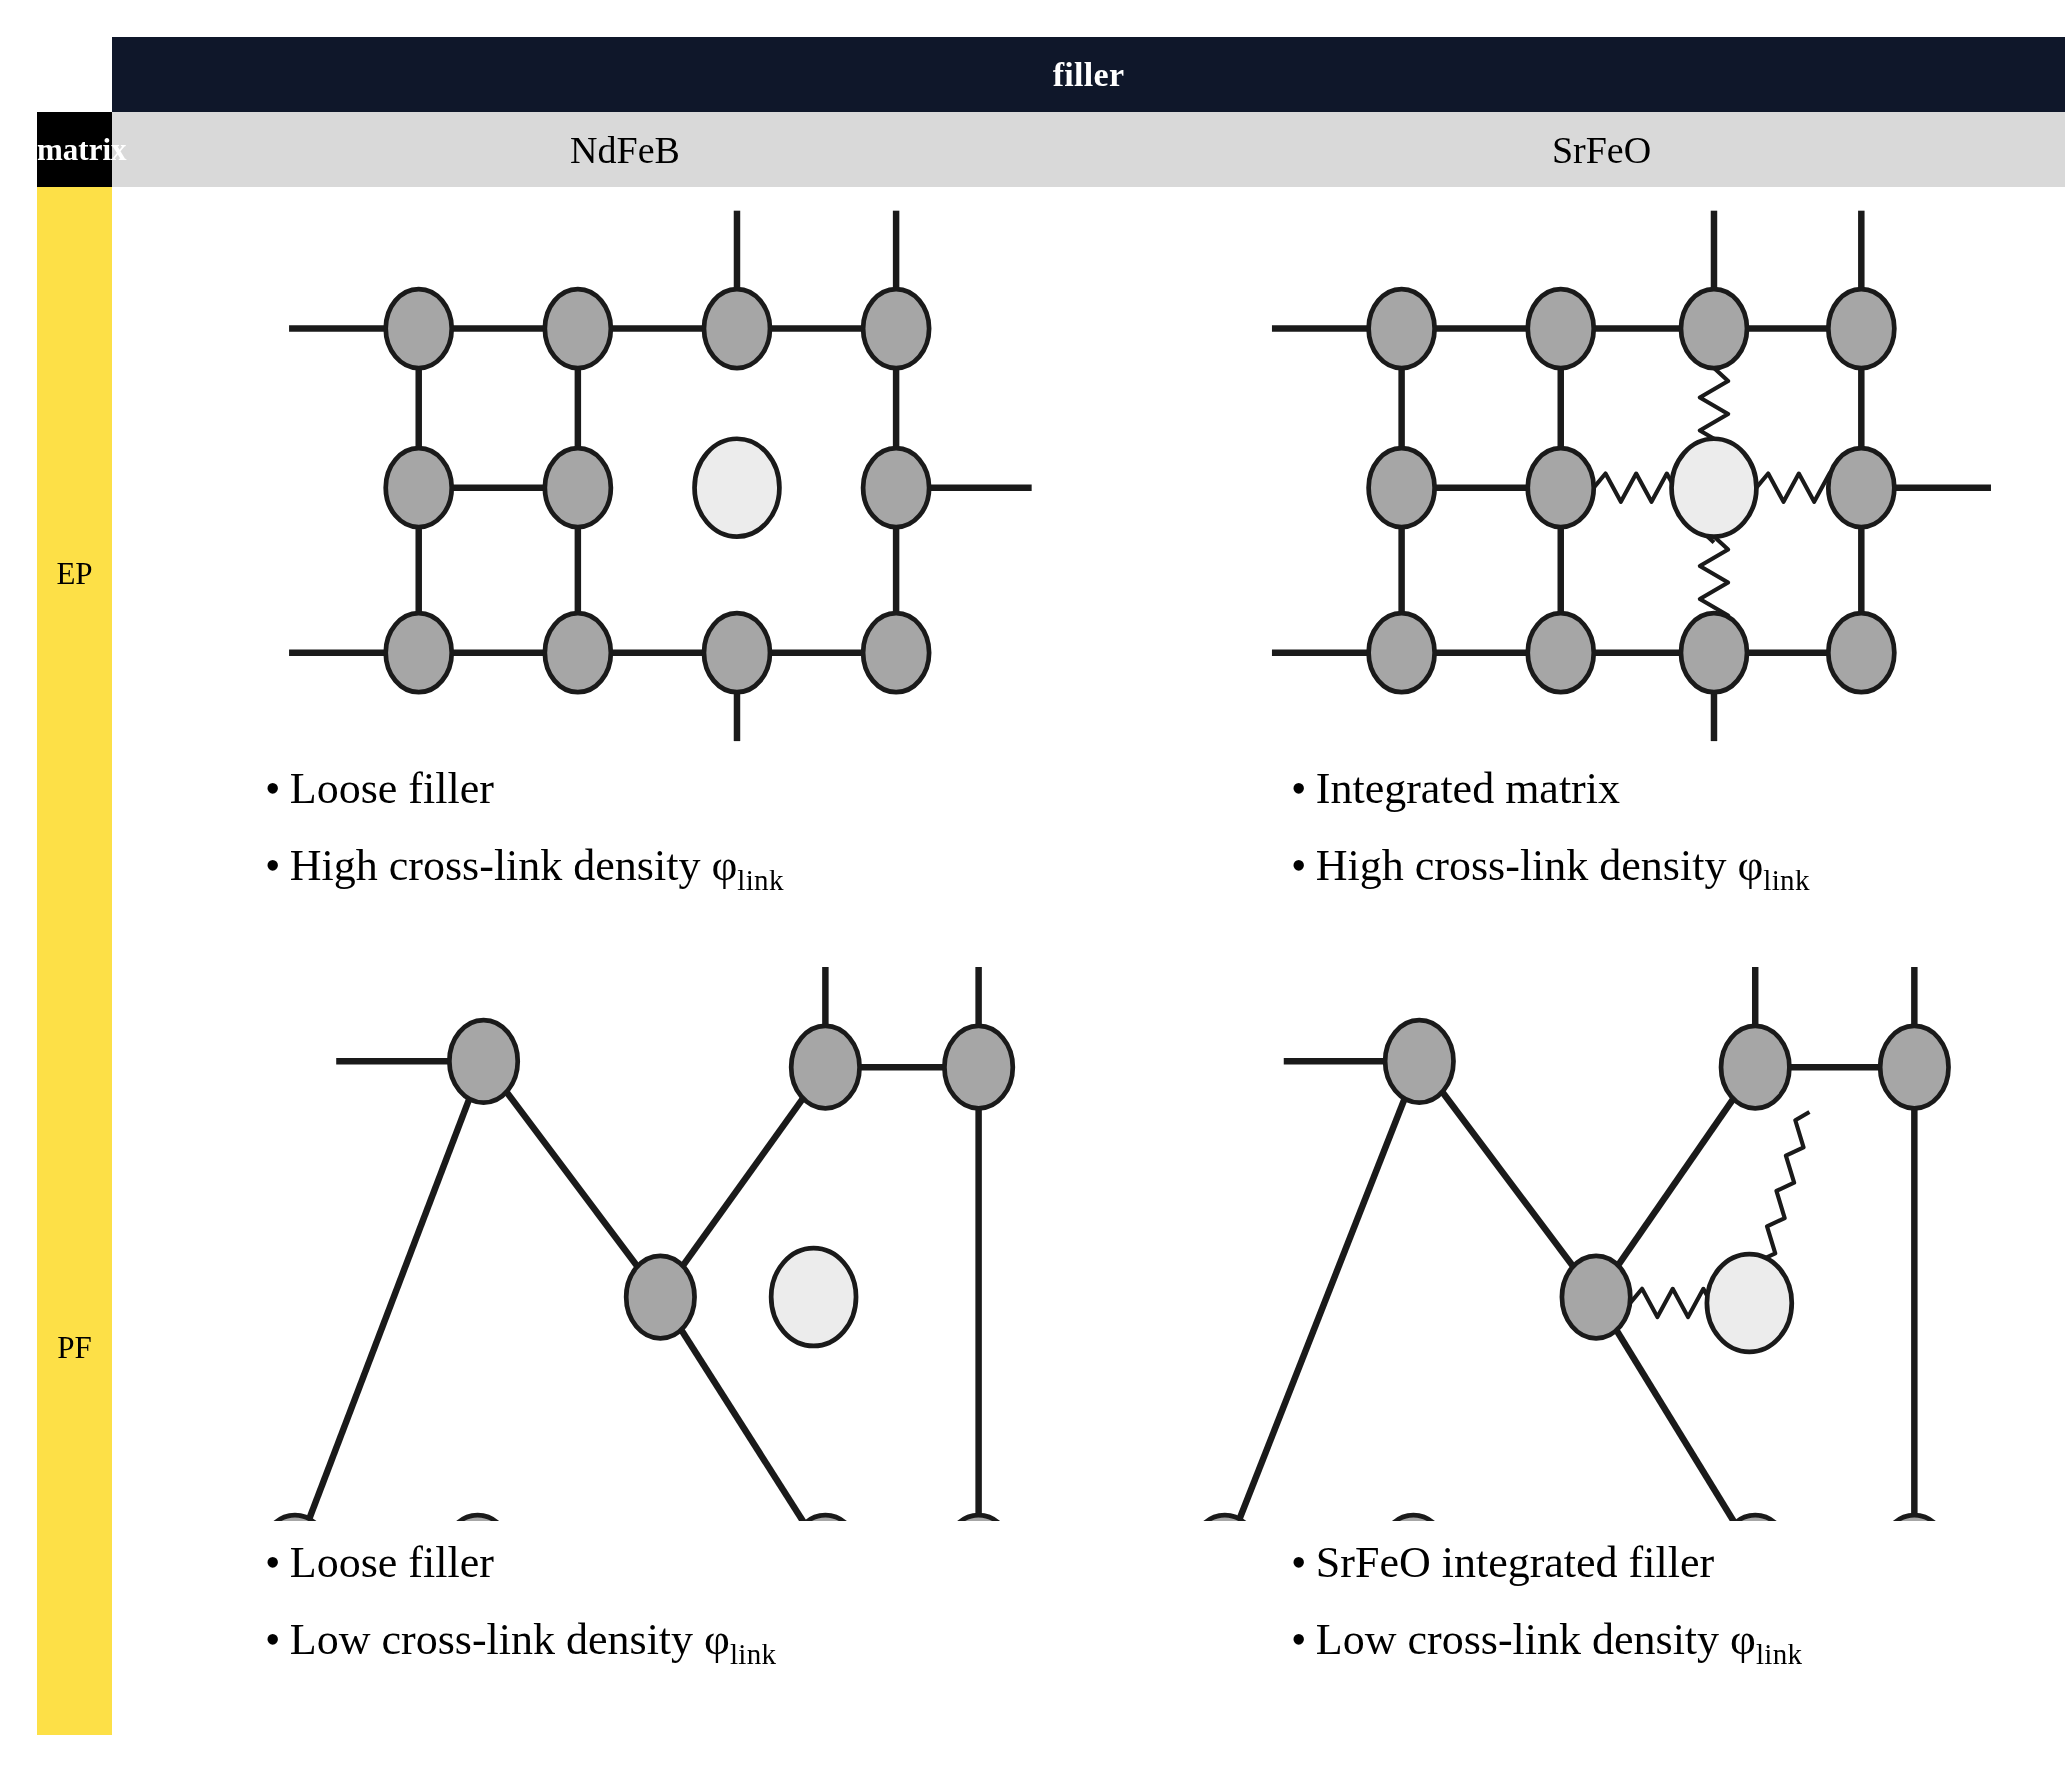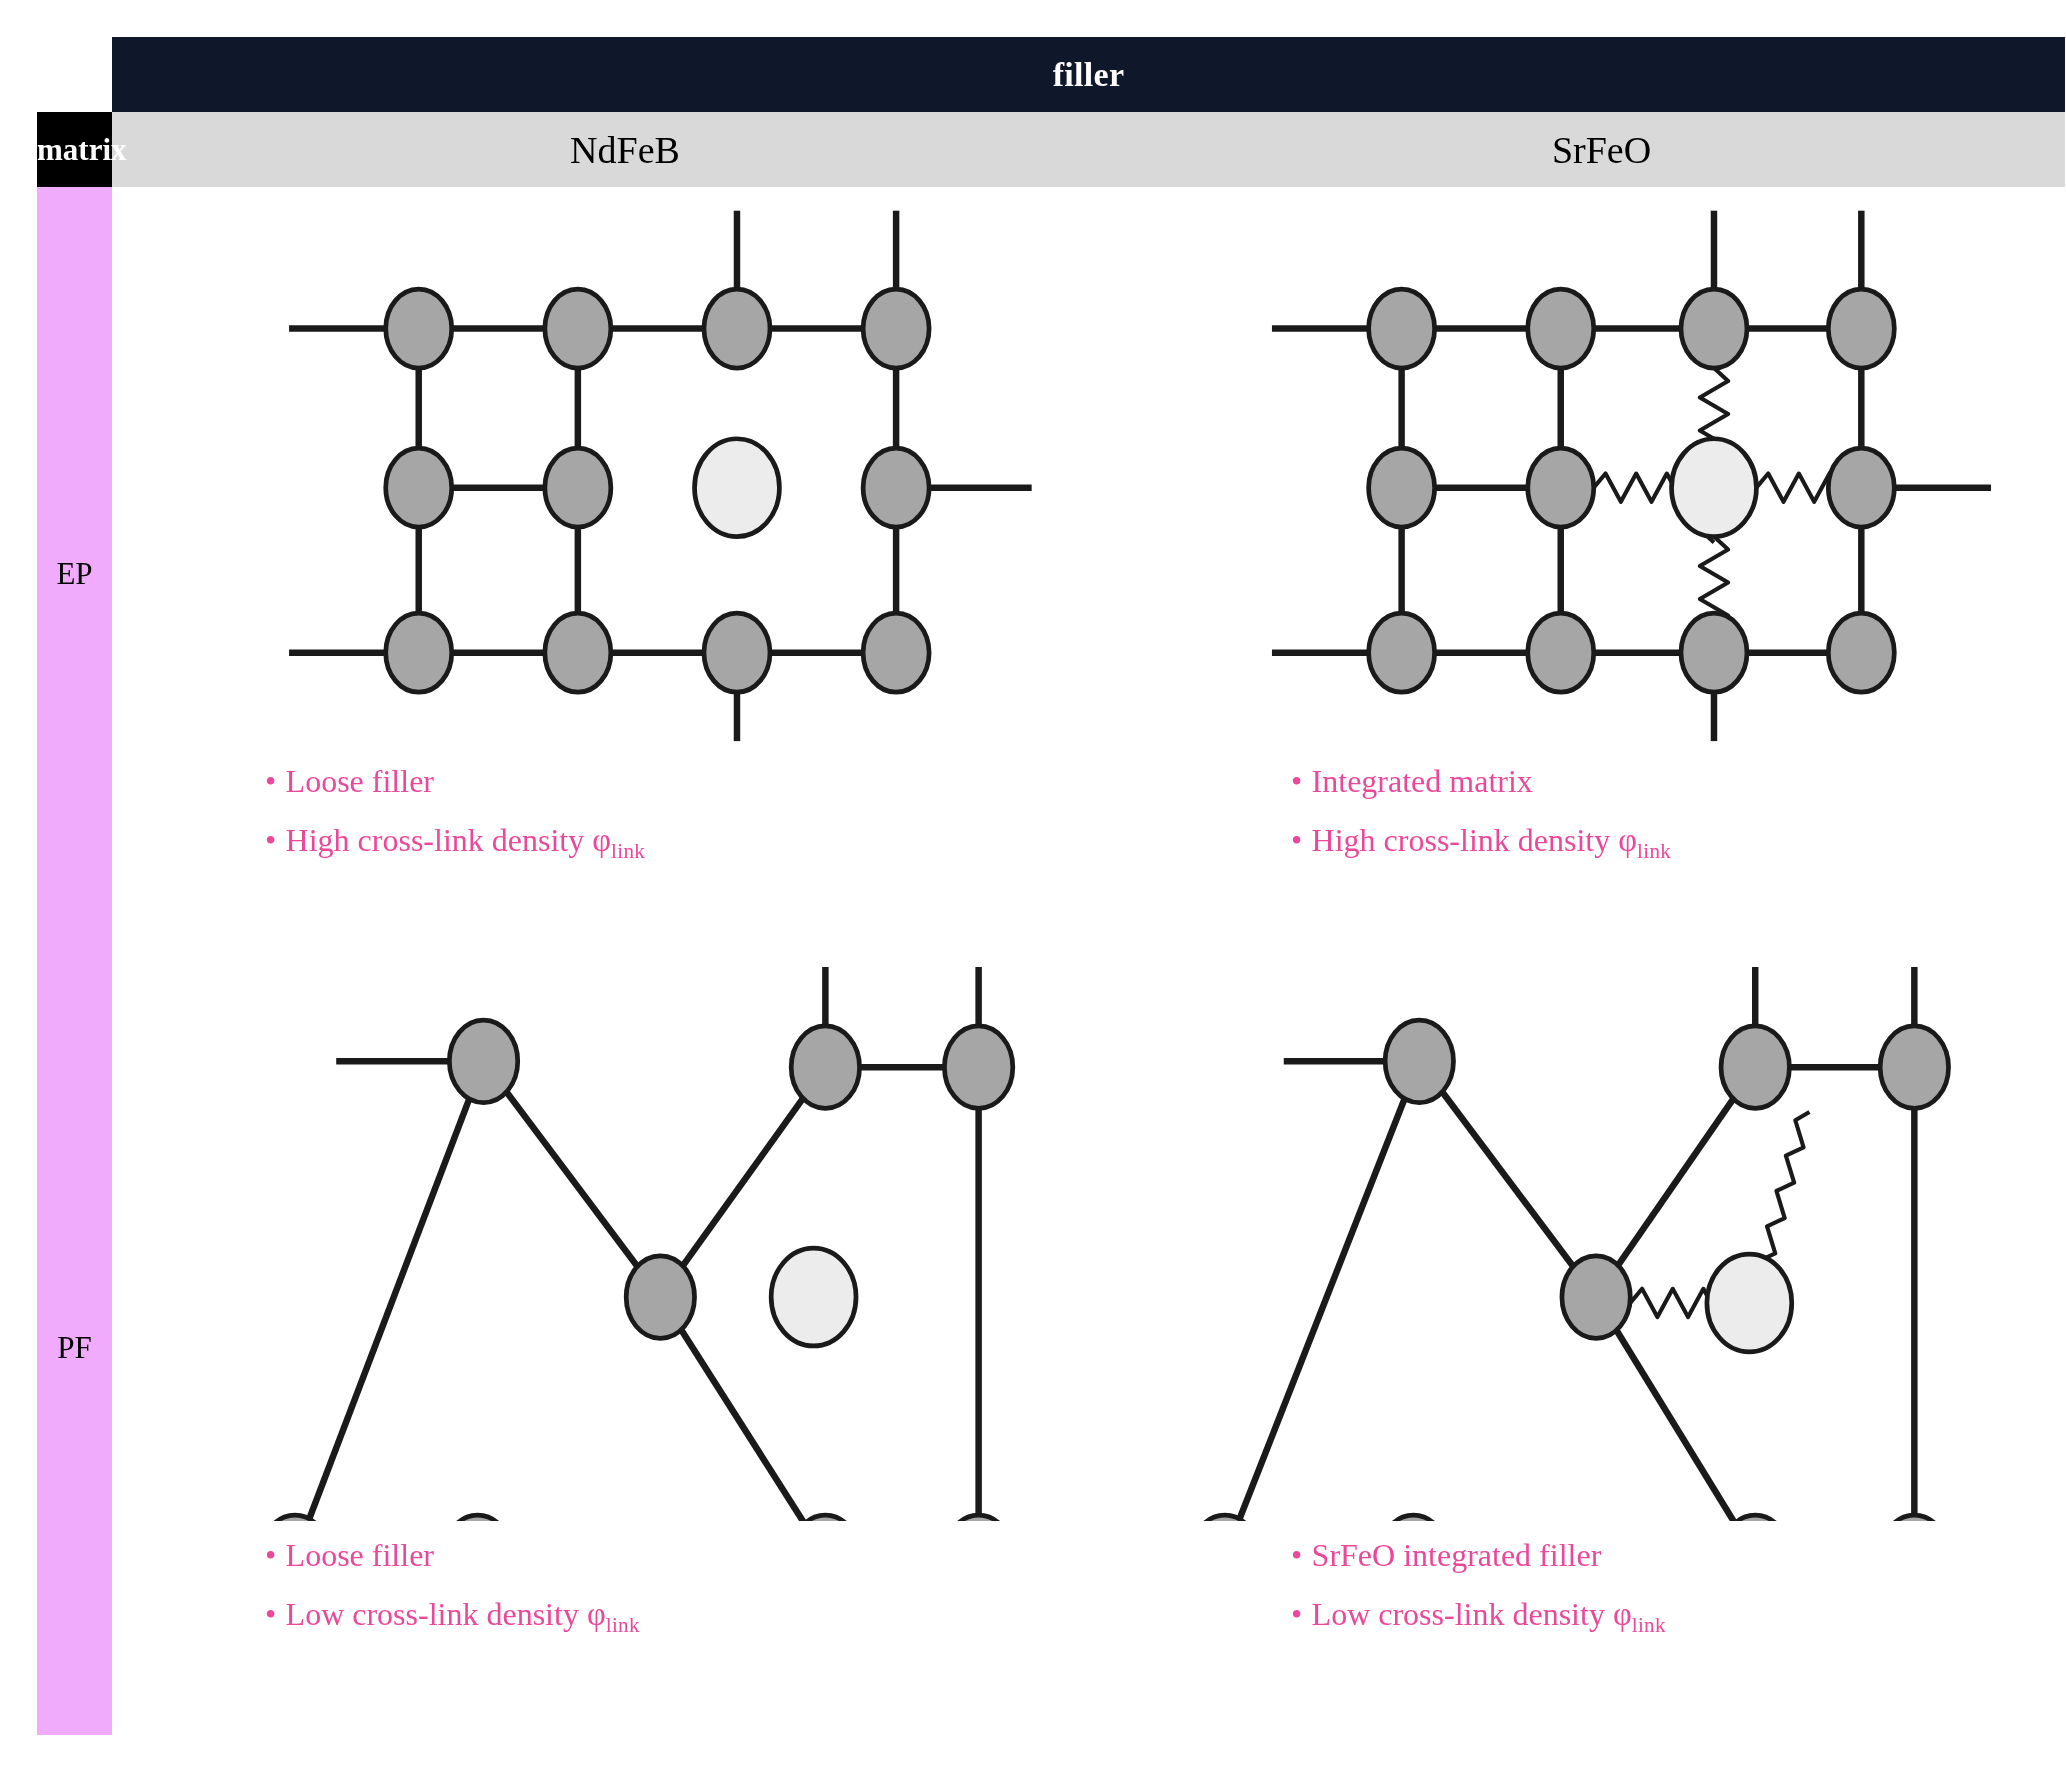--- a/index.html
+++ b/index.html
@@ -74,21 +74,21 @@
     color: #000000;
     font-size: 38px;
     text-align: center;
     border-top: 4.1px solid #000;
     border-right: 4.1px solid #000;
     border-bottom: 4.1px solid #000;
     height: 75px;
   }
 
   .rowlabel {
-    background: #f0abfc;
+    background: #fde047;
     color: #000000;
     font-size: 31px;
     text-align: center;
     border-left: 4.1px solid #000;
     border-right: 4.1px solid #000;
     border-bottom: 4.1px solid #000;
   }
 
   .content-cell {
     background: #ffffff;
@@ -114,23 +114,23 @@
     align-items: center;
     justify-content: center;
     overflow: visible;
   }
   .diagram-wrap svg { display: block; }
 
   .bullets {
     flex: 1 1 auto;
     padding-left: 153px;
     padding-top: 5.9px;
-    font-size: 32px;
+    font-size: 44px;
     line-height: 1.38;
-    color: #ec4899;
+    color: #000000;
   }
   .bullet-line {
     white-space: nowrap;
     margin-bottom: 15.3px;
   }
   .bullet-dot { margin-right: 9.4px; }
   .sub {
     font-size: 0.66em;
     vertical-align: sub;
     letter-spacing: 0.3px;

